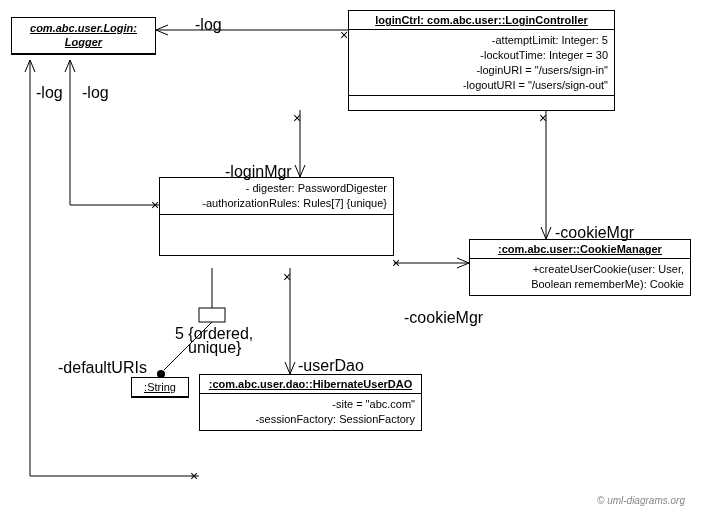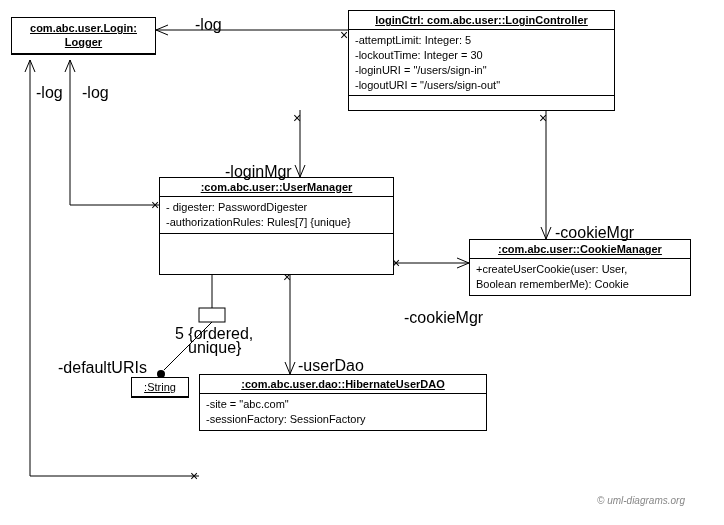--- a/index.html
+++ b/index.html
@@ -1,19 +1,19 @@
 <!DOCTYPE html>
 <html><head>
 <meta charset="utf-8">
 <style>
 * { box-sizing: border-box; }
 body { margin: 0; font-family: Arial, sans-serif; background: #fff; width: 724px; height: 525px; position: relative; }
 .box { position: absolute; border: 1px solid #000; background: #fff; font-size: 11px; }
 .box .hd { text-align: center; padding: 3px 6px; border-bottom: 1px solid #000; text-decoration: underline; }
-.box .sec { padding: 3px 6px; border-bottom: 1px solid #000; line-height: 1.35; }
+.box .sec { padding: 3px 6px; border-bottom: 1px solid #000; line-height: 1.35; text-align: right; }
 .box .sec:last-child { border-bottom: none; }
 .lbl { position: absolute; font-size: 16px; background: transparent; white-space: nowrap; }
 .wm { position: absolute; font-size: 10px; color: #888; font-style: italic; }
 svg { position: absolute; top: 0; left: 0; }
 .x { font-family: sans-serif; font-size: 14px; }
 </style>
 </head>
 <body>
 
 <svg width="724" height="525">
@@ -44,56 +44,55 @@
   <line x1="212" y1="268" x2="212" y2="308" stroke="#000"></line>
   <rect x="199" y="308" width="26" height="14" fill="#fff" stroke="#000"></rect>
   <line x1="212" y1="322" x2="164" y2="370" stroke="#000"></line>
   <circle cx="161" cy="374" r="4" fill="#000"></circle>
 
   <polyline points="199,476 30,476 30,60" fill="none" stroke="#000" marker-end="url(#arrow)"></polyline>
   <text x="190" y="481" class="x">×</text>
 </svg>
 
 <div class="box" style="left:11px; top:17px; width:145px;">
-  <div class="hd" style="font-weight:bold; line-height:1.3;">com.abc.user.Login: Logger</div>
+  <div class="hd" style="font-weight:bold; line-height:1.3;font-style:italic;">com.abc.user.Login: Logger</div>
 </div>
 
 <div class="box" style="left:348px; top:10px; width:267px;">
   <div class="hd" style="font-weight:bold;">loginCtrl: com.abc.user::LoginController</div>
   <div class="sec">
     <div>-attemptLimit: Integer: 5</div>
     <div>-lockoutTime: Integer = 30</div>
     <div>-loginURI = "/users/sign-in"</div>
     <div>-logoutURI = "/users/sign-out"</div>
   </div>
   <div class="sec" style="height:14px;"></div>
 </div>
 
 <div class="box" style="left:159px; top:177px; width:235px;">
-  <div class="hd" style="font-weight:bold;">:com.abc.user::UserManager</div>
   <div class="sec">
     <div>- digester: PasswordDigester</div>
     <div>-authorizationRules: Rules[7] {unique}</div>
   </div>
   <div class="sec" style="height:40px;"></div>
 </div>
 
 <div class="box" style="left:469px; top:239px; width:222px;">
   <div class="hd" style="font-weight:bold;">:com.abc.user::CookieManager</div>
   <div class="sec">
     <div>+createUserCookie(user: User,</div>
     <div>Boolean rememberMe): Cookie</div>
   </div>
 </div>
 
 <div class="box" style="left:131px; top:377px; width:58px;">
   <div class="hd" style="font-weight:normal;">:String</div>
 </div>
 
-<div class="box" style="left:199px; top:374px; width:288px;">
+<div class="box" style="left:199px; top:374px; width:223px;">
   <div class="hd" style="font-weight:bold;">:com.abc.user.dao::HibernateUserDAO</div>
   <div class="sec">
     <div>-site = "abc.com"</div>
     <div>-sessionFactory: SessionFactory</div>
   </div>
 </div>
 
 <div class="lbl" style="left:195px; top:16px;">-log</div>
 <div class="lbl" style="left:82px; top:84px;">-log</div>
 <div class="lbl" style="left:36px; top:84px;">-log</div>

